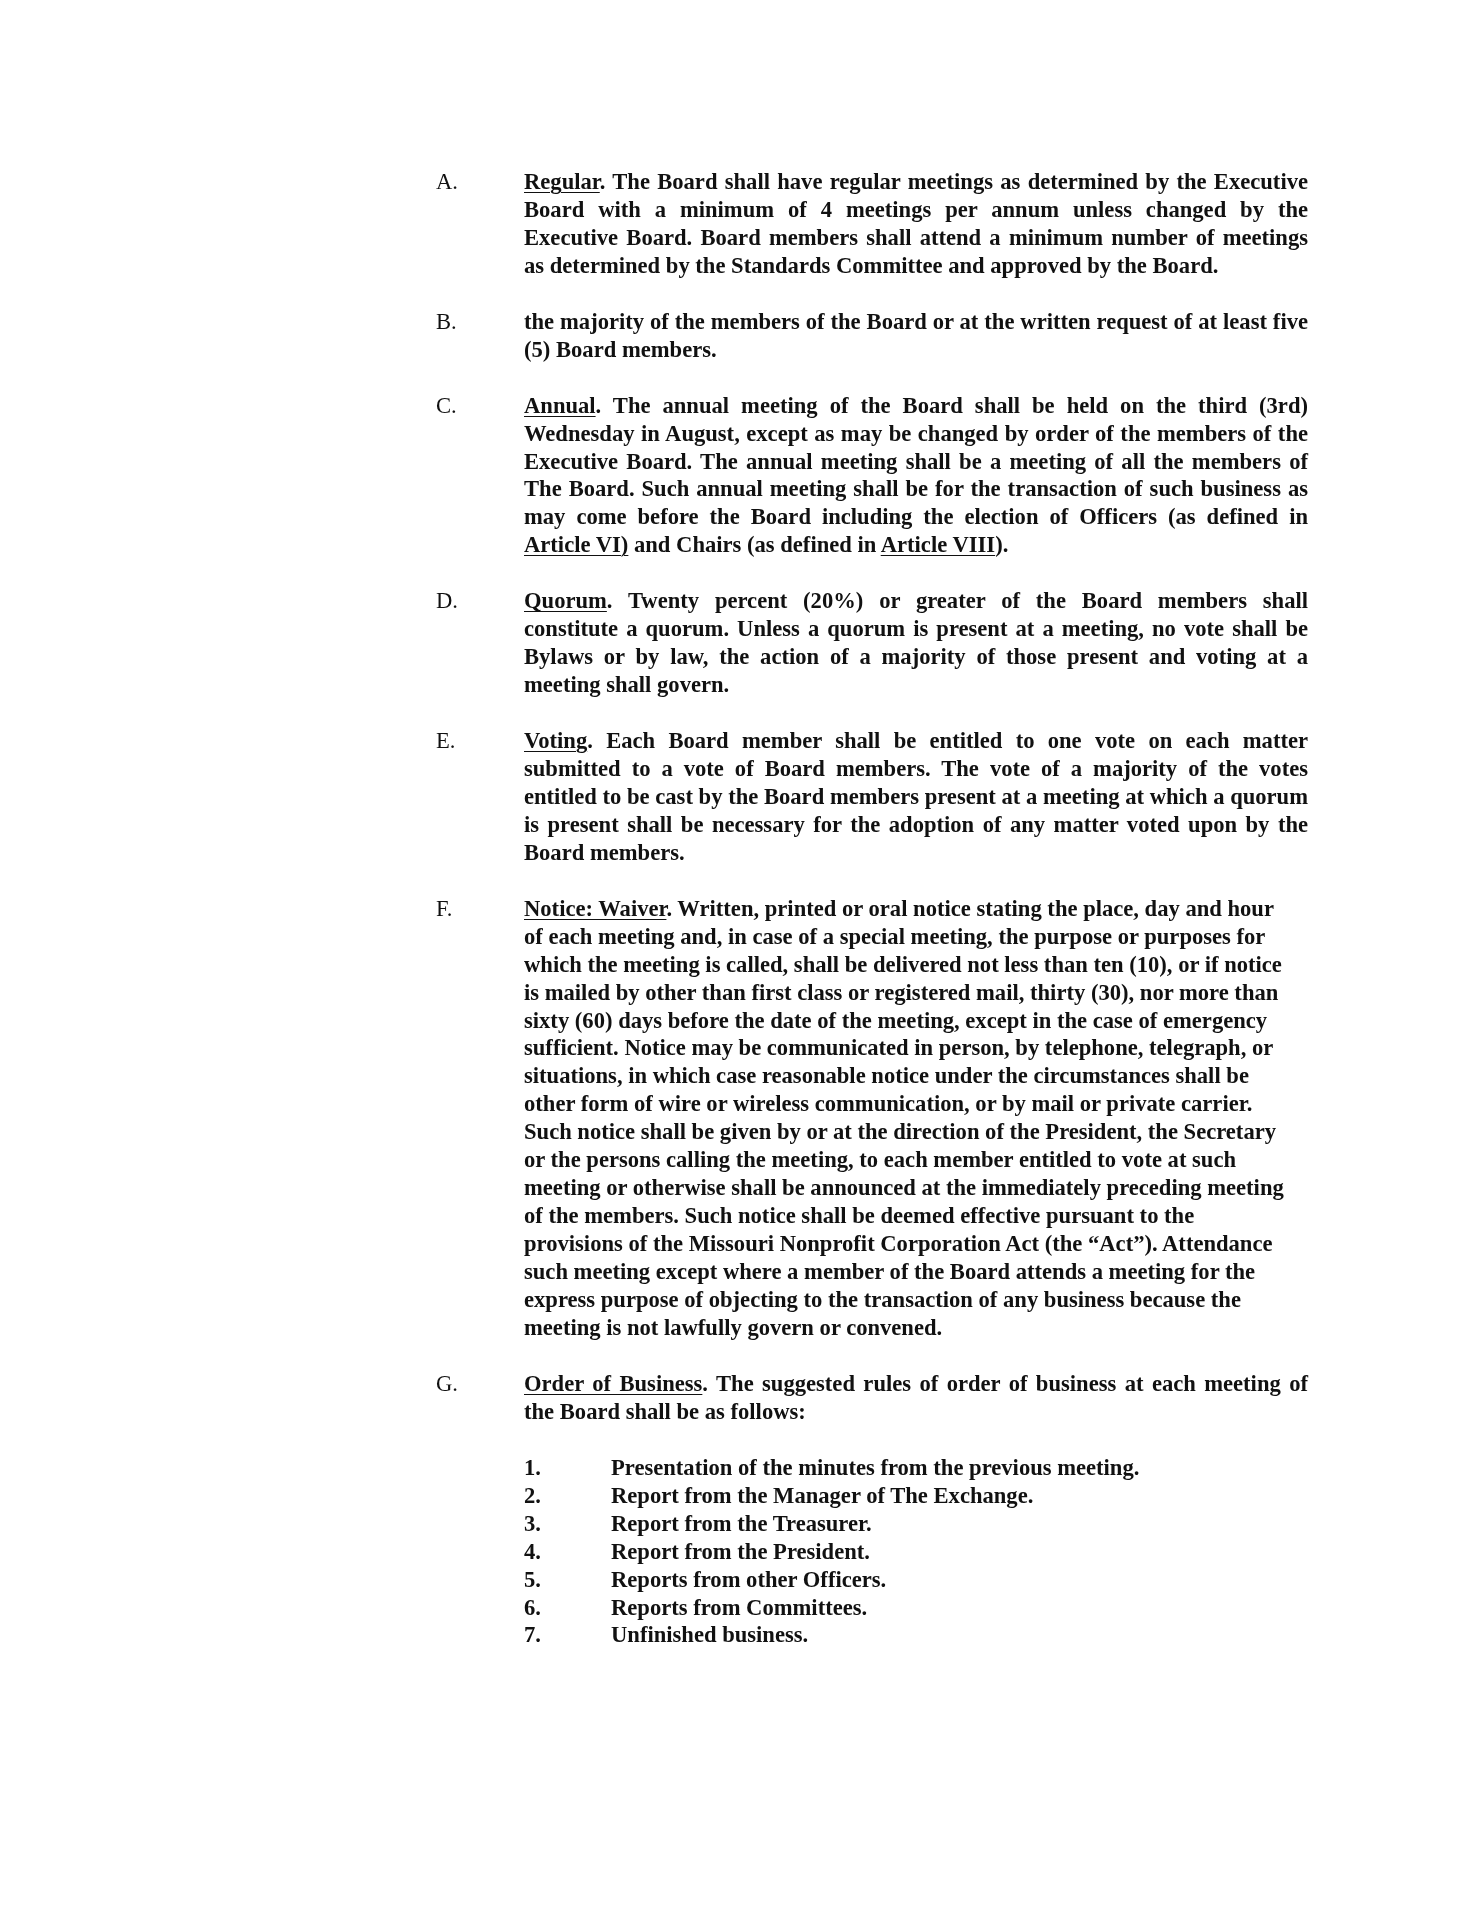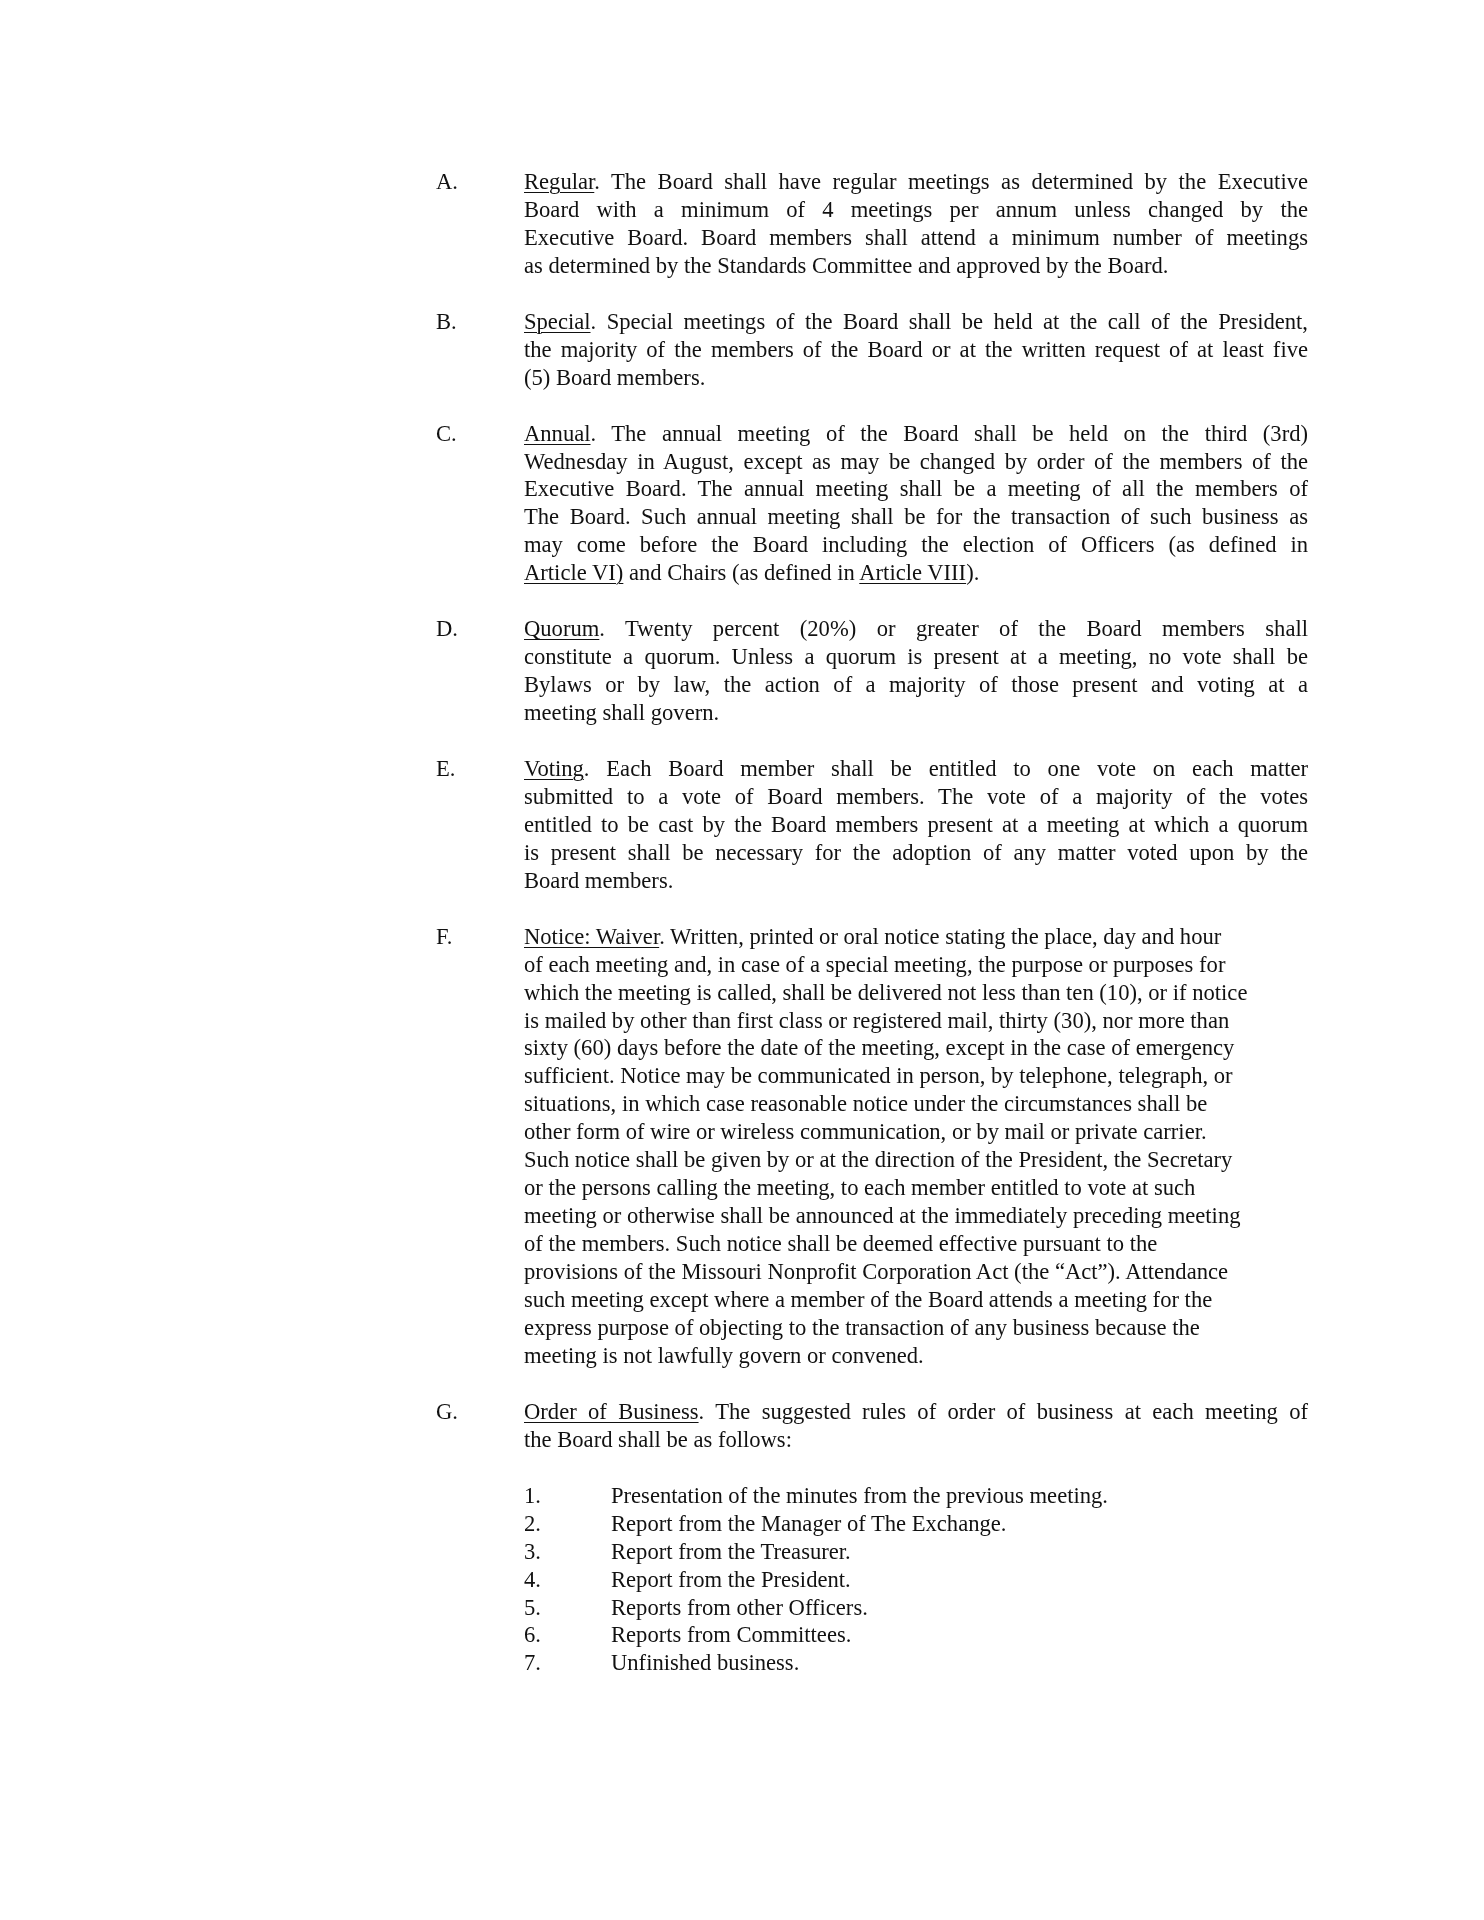--- a/index.html
+++ b/index.html
@@ -29,20 +29,21 @@
       margin-bottom: 27.95px;
     }
     .section .letter {
       position: absolute;
       left: 0;
       top: 0;
     }
     .section .body {
       text-align: justify;
       text-align-last: left;
+      font-weight: bold;
     }
     .section .body.ragged {
       text-align: left;
       white-space: normal;
     }
     .heading {
       text-decoration: underline;
       text-decoration-thickness: 1px;
       text-underline-offset: 3px;
     }
@@ -84,21 +85,20 @@
       <span class="line just"><span class="heading">Regular</span><span>.  The Board shall have regular meetings as determined by the Executive</span></span>
       <span class="line just">Board with a minimum of 4 meetings per annum unless changed by the</span>
       <span class="line just">Executive Board.  Board members shall attend a minimum number of meetings</span>
       <span class="line">as determined by the Standards Committee and approved by the Board.</span>
     </div>
   </div>
 
   <div class="section">
     <span class="letter">B.</span>
     <div class="body">
-      <span class="line just"><span class="heading">Special</span><span>.  Special meetings of the Board shall be held at the call of the President,</span></span>
       <span class="line just">the majority of the members of the Board or at the written request of at least five</span>
       <span class="line">(5) Board members.</span>
     </div>
   </div>
 
   <div class="section">
     <span class="letter">C.</span>
     <div class="body">
       <span class="line just"><span class="heading">Annual</span><span>.  The annual meeting of the Board shall be held on the third (3rd)</span></span>
       <span class="line just">Wednesday in August, except as may be changed by order of the members of the</span>

